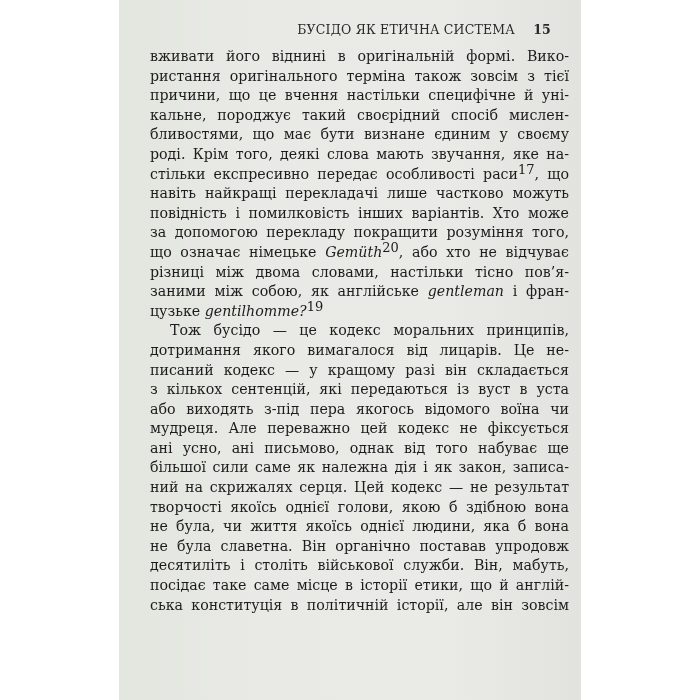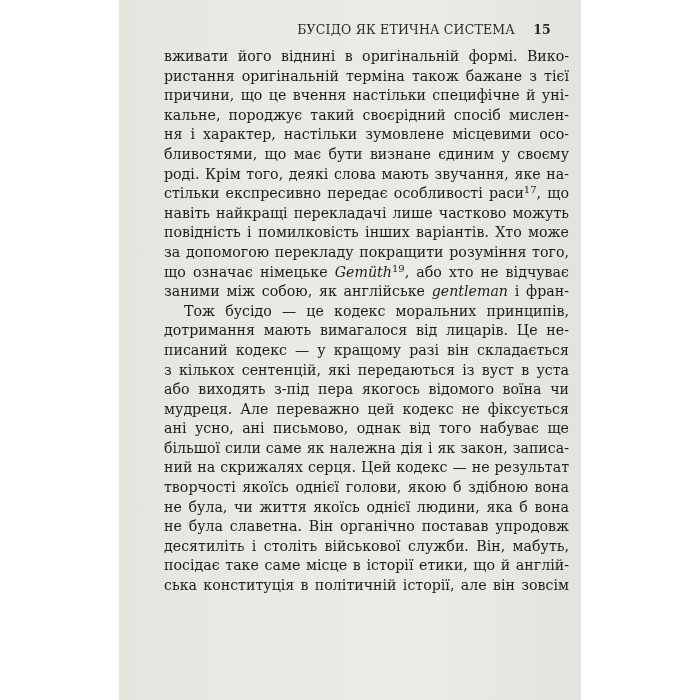--- a/index.html
+++ b/index.html
@@ -15,50 +15,51 @@
     font-family: "DejaVu Serif", serif; font-size: 12.5px; color: #2a2a2a;
     letter-spacing: 0.2px; white-space: nowrap;
   }
   .running-head .title { margin-right: 14px; text-align: right; }
   .running-head .num { font-weight: bold; }
   .text {
     position: absolute; left: 31px; top: 47px; width: 419px;
     font-family: "DejaVu Serif", serif; font-size: 14.2px; line-height: 19.6px;
     color: #1c1c1c;
   }
-  .line { display: block; white-space: nowrap; text-align: justify; text-align-last: justify; height: 19.6px; overflow: visible; margin-left: 14px; }
+  .line { display: block; white-space: nowrap; text-align: justify; text-align-last: justify; height: 19.6px; overflow: visible; }
   .line.last { text-align-last: left; }
   .line.indent { padding-left: 20px; }
   i { }
-  sup { font-size: 10px; vertical-align: 5px; line-height: 0; }
+  sup { font-size: 13px; vertical-align: 5px; line-height: 0; }
 </style>
 </head>
 <body>
 
 <div class="page">
   <div class="running-head">
     <span class="title">БУСІДО ЯК ЕТИЧНА СИСТЕМА</span>
     <span class="num">15</span>
   </div>
   <div class="text" id="body-text">
       <span class="line">вживати його віднині в оригінальній формі. Вико-</span>
-      <span class="line">ристання оригінальній терміна також бажане з тієї</span>
+      <span class="line">ристання оригінального терміна також зовсім з тієї</span>
       <span class="line">причини, що це вчення настільки специфічне й уні-</span>
       <span class="line">кальне, породжує такий своєрідний спосіб мислен-</span>
-      <span class="line">ня і характер, настільки зумовлене місцевими осо-</span>
       <span class="line">бливостями, що має бути визнане єдиним у своєму</span>
       <span class="line">роді. Крім того, деякі слова мають звучання, яке на-</span>
       <span class="line">стільки експресивно передає особливості раси<sup>17</sup>, що</span>
       <span class="line">навіть найкращі перекладачі лише частково можуть</span>
       <span class="line">повідність і помилковість інших варіантів. Хто може</span>
       <span class="line">за допомогою перекладу покращити розуміння того,</span>
-      <span class="line">що означає німецьке <i>Gemüth</i><sup>19</sup>, або хто не відчуває</span>
+      <span class="line">що означає німецьке <i>Gemüth</i><sup>20</sup>, або хто не відчуває</span>
+      <span class="line">різниці між двома словами, настільки тісно пов’я-</span>
       <span class="line">заними між собою, як англійське <i>gentleman</i> і фран-</span>
+      <span class="line last">цузьке <i>gentilhomme?</i><sup>19</sup></span>
       <span class="line indent">Тож бусідо — це кодекс моральних принципів,</span>
-      <span class="line">дотримання мають вимагалося від лицарів. Це не-</span>
+      <span class="line">дотримання якого вимагалося від лицарів. Це не-</span>
       <span class="line">писаний кодекс — у кращому разі він складається</span>
       <span class="line">з кількох сентенцій, які передаються із вуст в уста</span>
       <span class="line">або виходять з-під пера якогось відомого воїна чи</span>
       <span class="line">мудреця. Але переважно цей кодекс не фіксується</span>
       <span class="line">ані усно, ані письмово, однак від того набуває ще</span>
       <span class="line">більшої сили саме як належна дія і як закон, записа-</span>
       <span class="line">ний на скрижалях серця. Цей кодекс — не результат</span>
       <span class="line">творчості якоїсь однієї голови, якою б здібною вона</span>
       <span class="line">не була, чи життя якоїсь однієї людини, яка б вона</span>
       <span class="line">не була славетна. Він органічно поставав упродовж</span>

